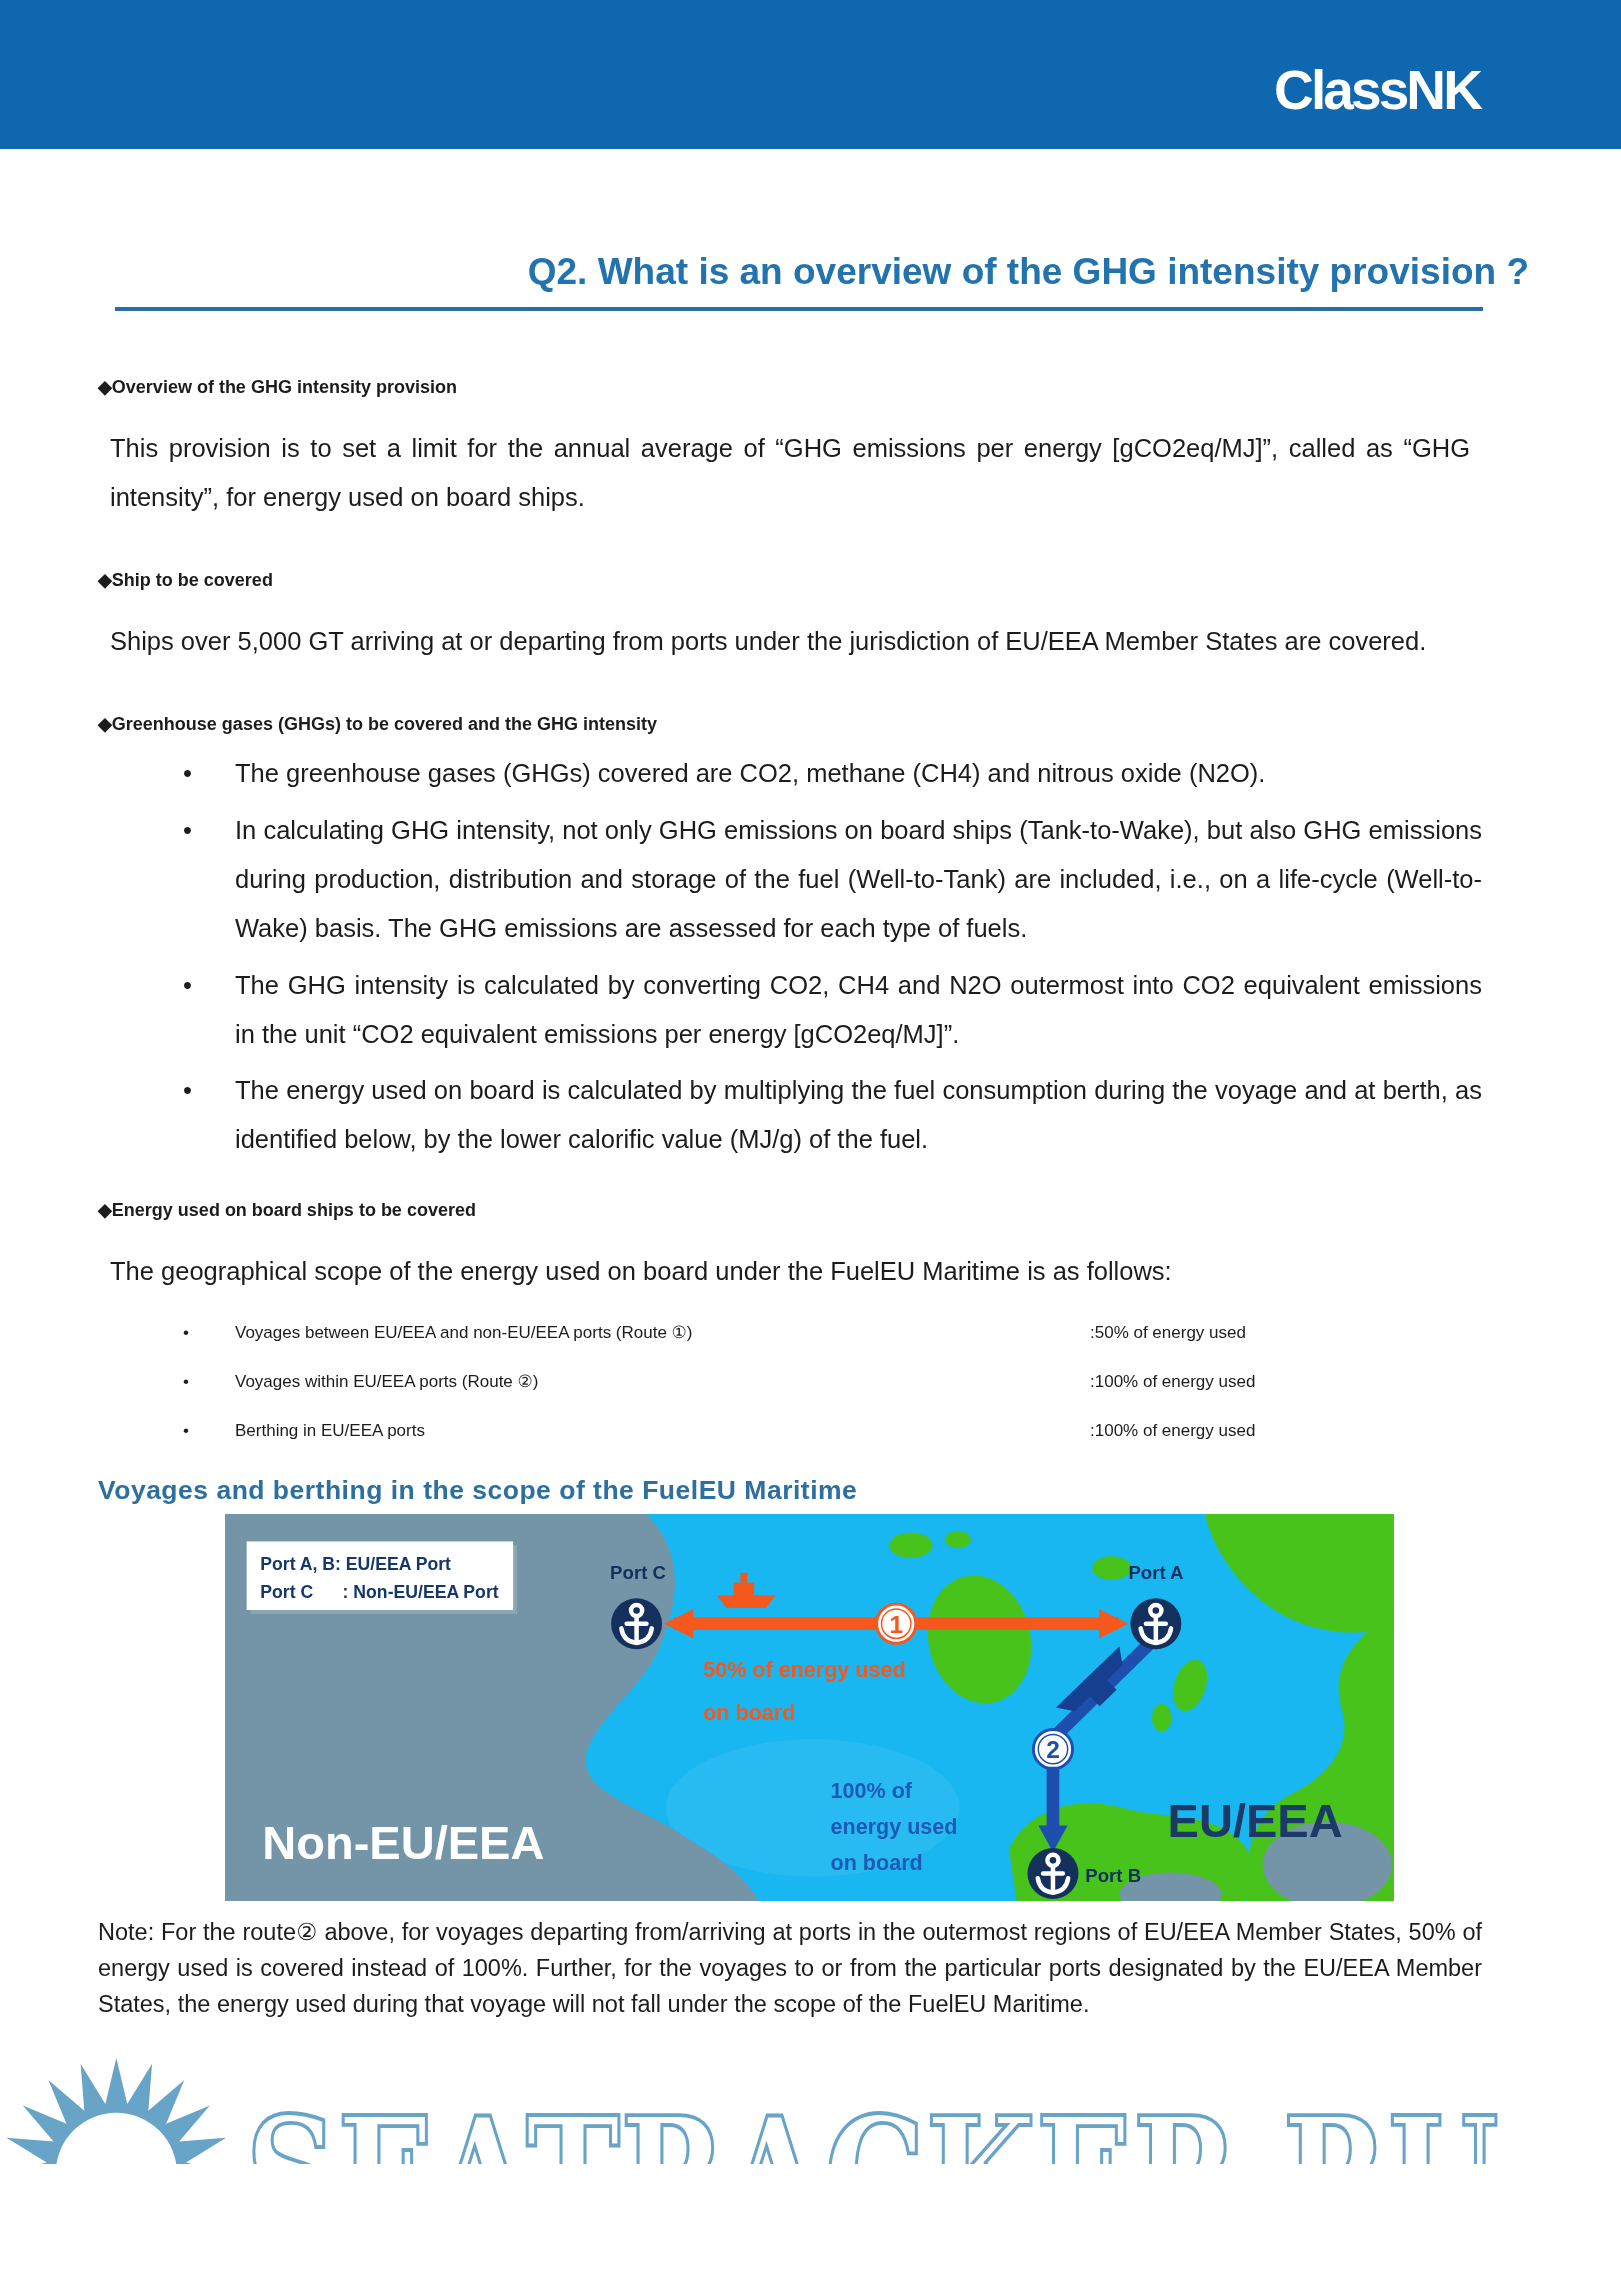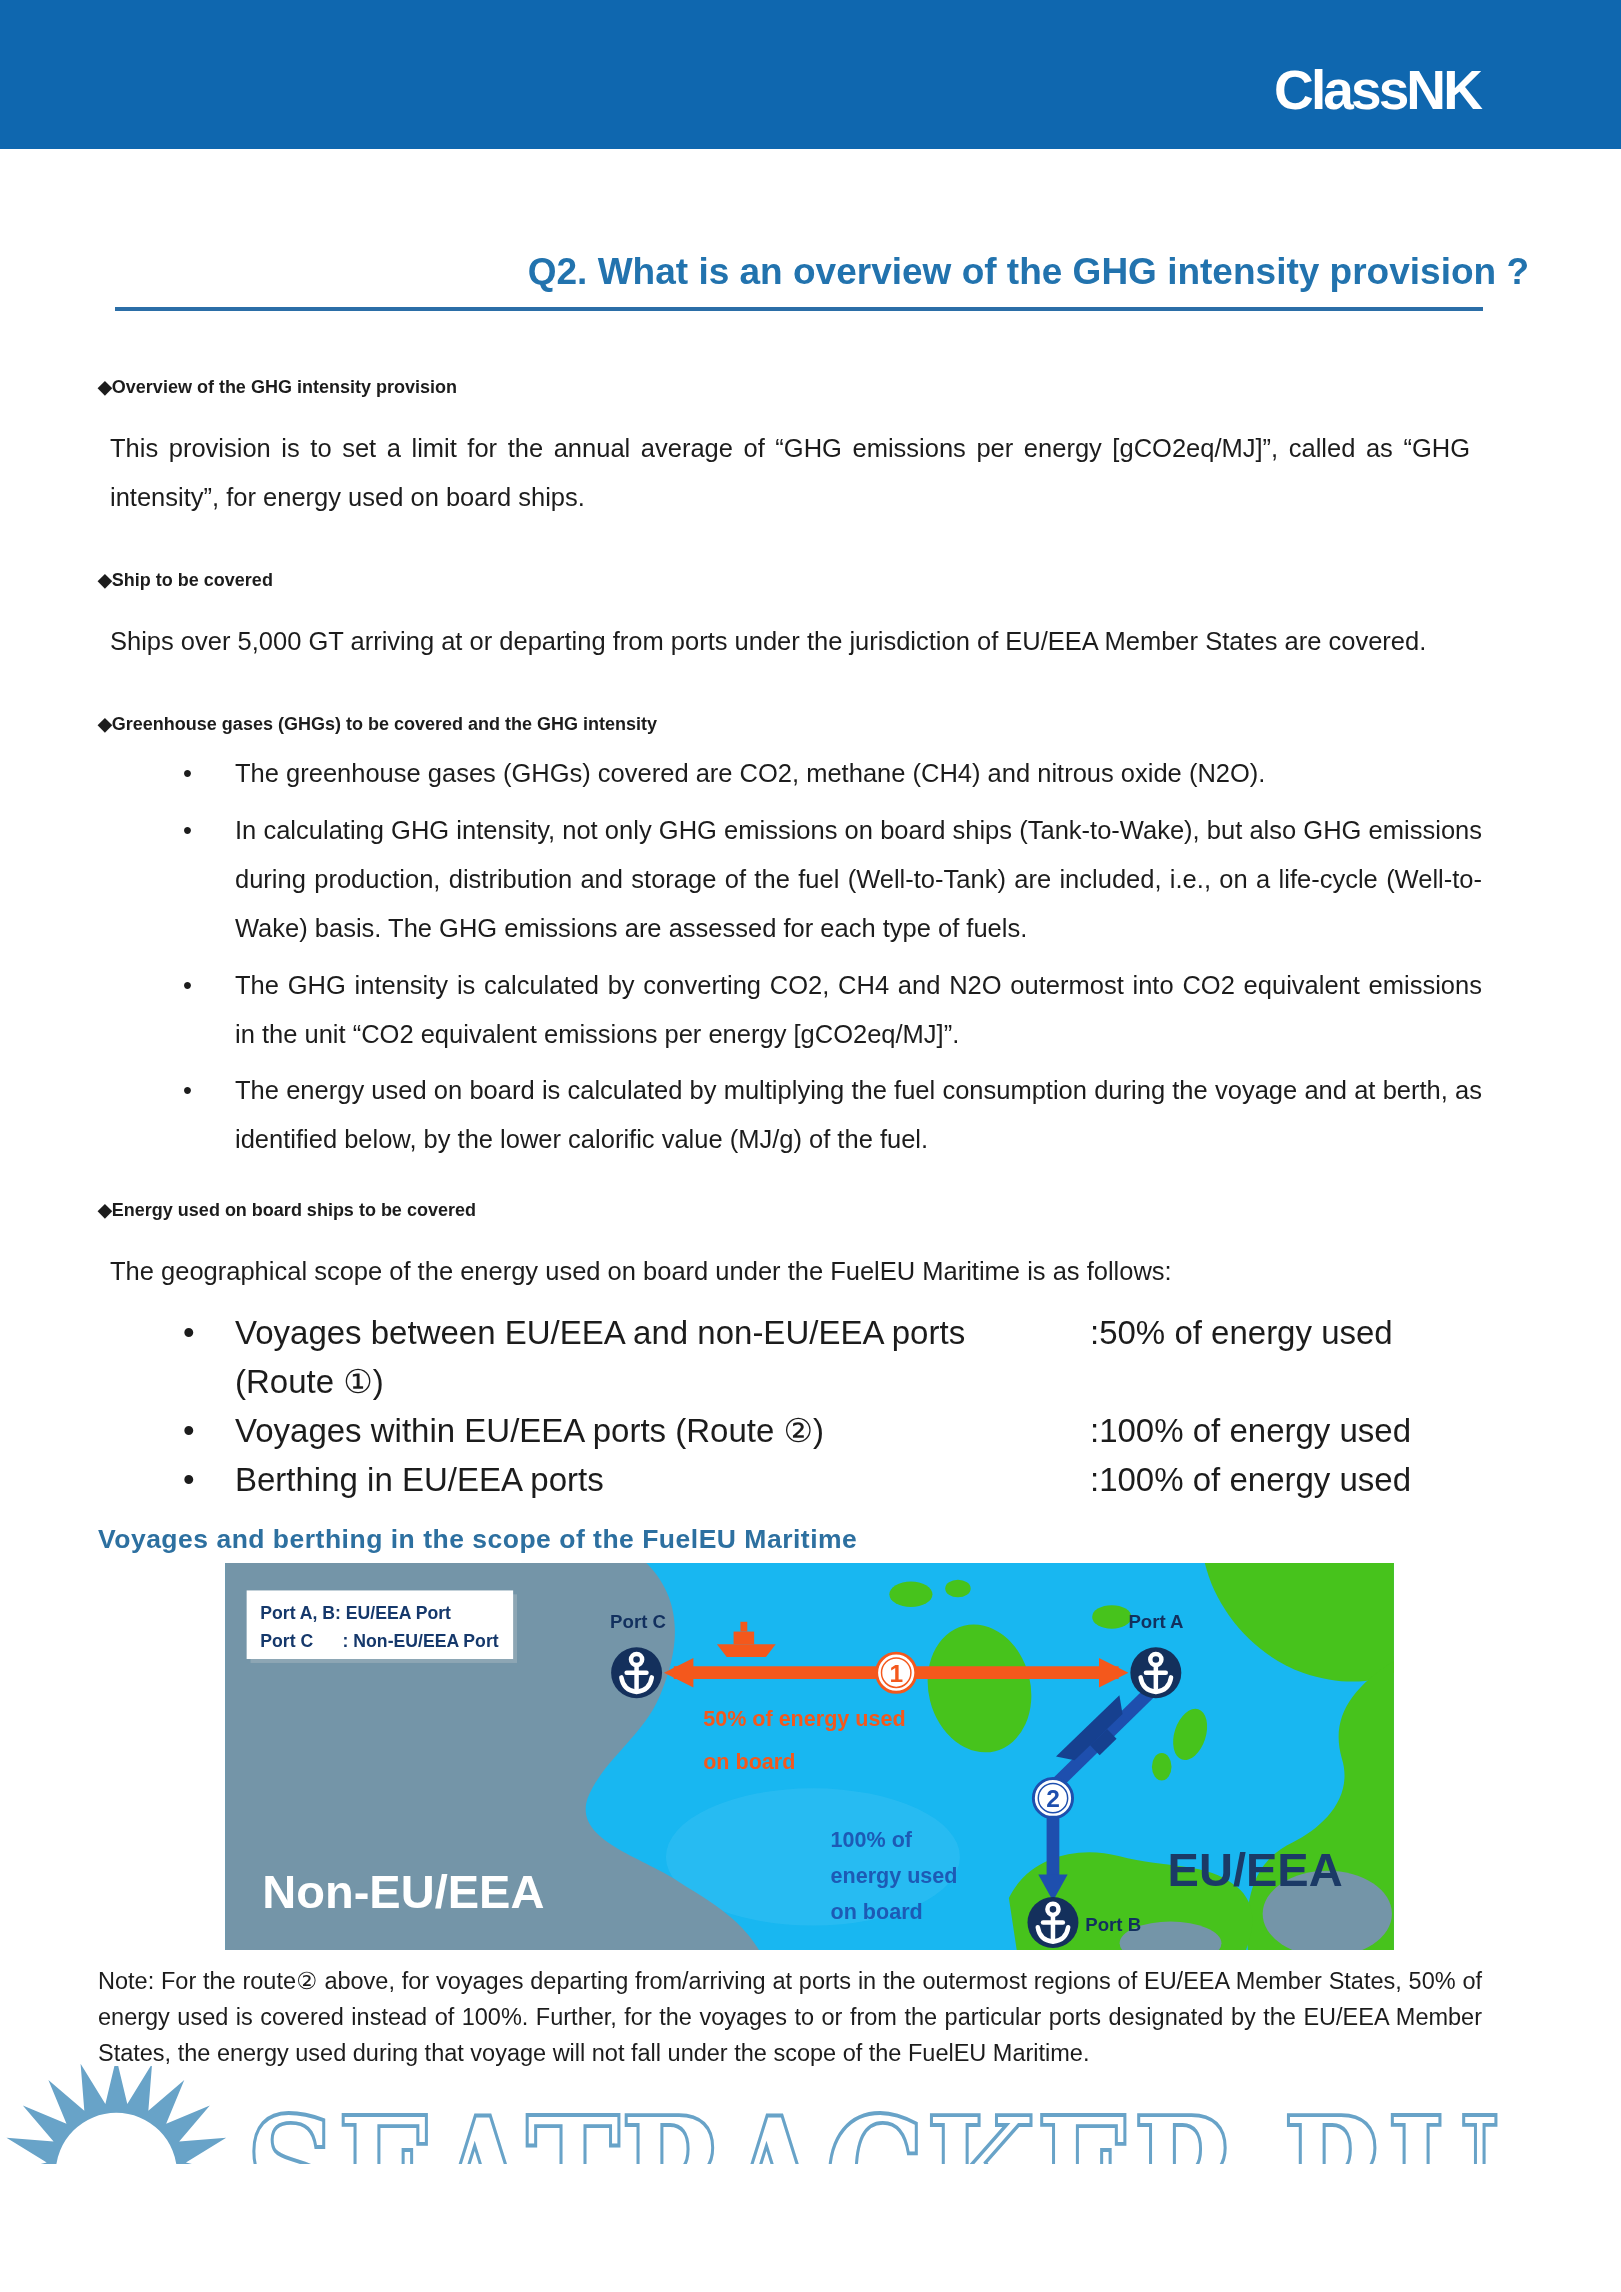--- a/index.html
+++ b/index.html
@@ -18,21 +18,21 @@
 
   
   .body { position:absolute; left:98px; top:363px; width:1384px; z-index:2; }
   .h    { font-size:18px; font-weight:bold; line-height:49px; }
   .para { font-size:25.5px; line-height:49px; text-align:justify; margin:12px; }
   .mt35 { margin-top:34px; }
   .mt22 { margin-top:21.6px; }
   .li   { position:relative; padding-left:137px; font-size:25.5px; line-height:49px;
           text-align:justify; margin-bottom:7.8px; }
   .li::before { content:"\2022"; position:absolute; left:85px; top:0; }
-  .row  { position:relative; display:flex; padding-left:137px; font-size:33px; line-height:49px; }
+  .row  { position:relative; display:flex; padding-left:137px; font-size:17px; line-height:49px; }
   .row::before { content:"\2022"; position:absolute; left:85px; top:0; }
   .row .lbl { flex:1 1 auto; }
   .row .val { flex:0 0 392px; width:392px;margin-left:31px; }
 
   .caption { margin-top:11.8px; font-size:26.5px; line-height:47px; text-align:left;
              color:#2d70a0; font-weight:bold; letter-spacing:0.5px; }
 
   .mapwrap { margin-left:127px; margin-top:0; width:1169px; height:387px; }
   svg { font-family:"Liberation Sans", sans-serif; }
 

